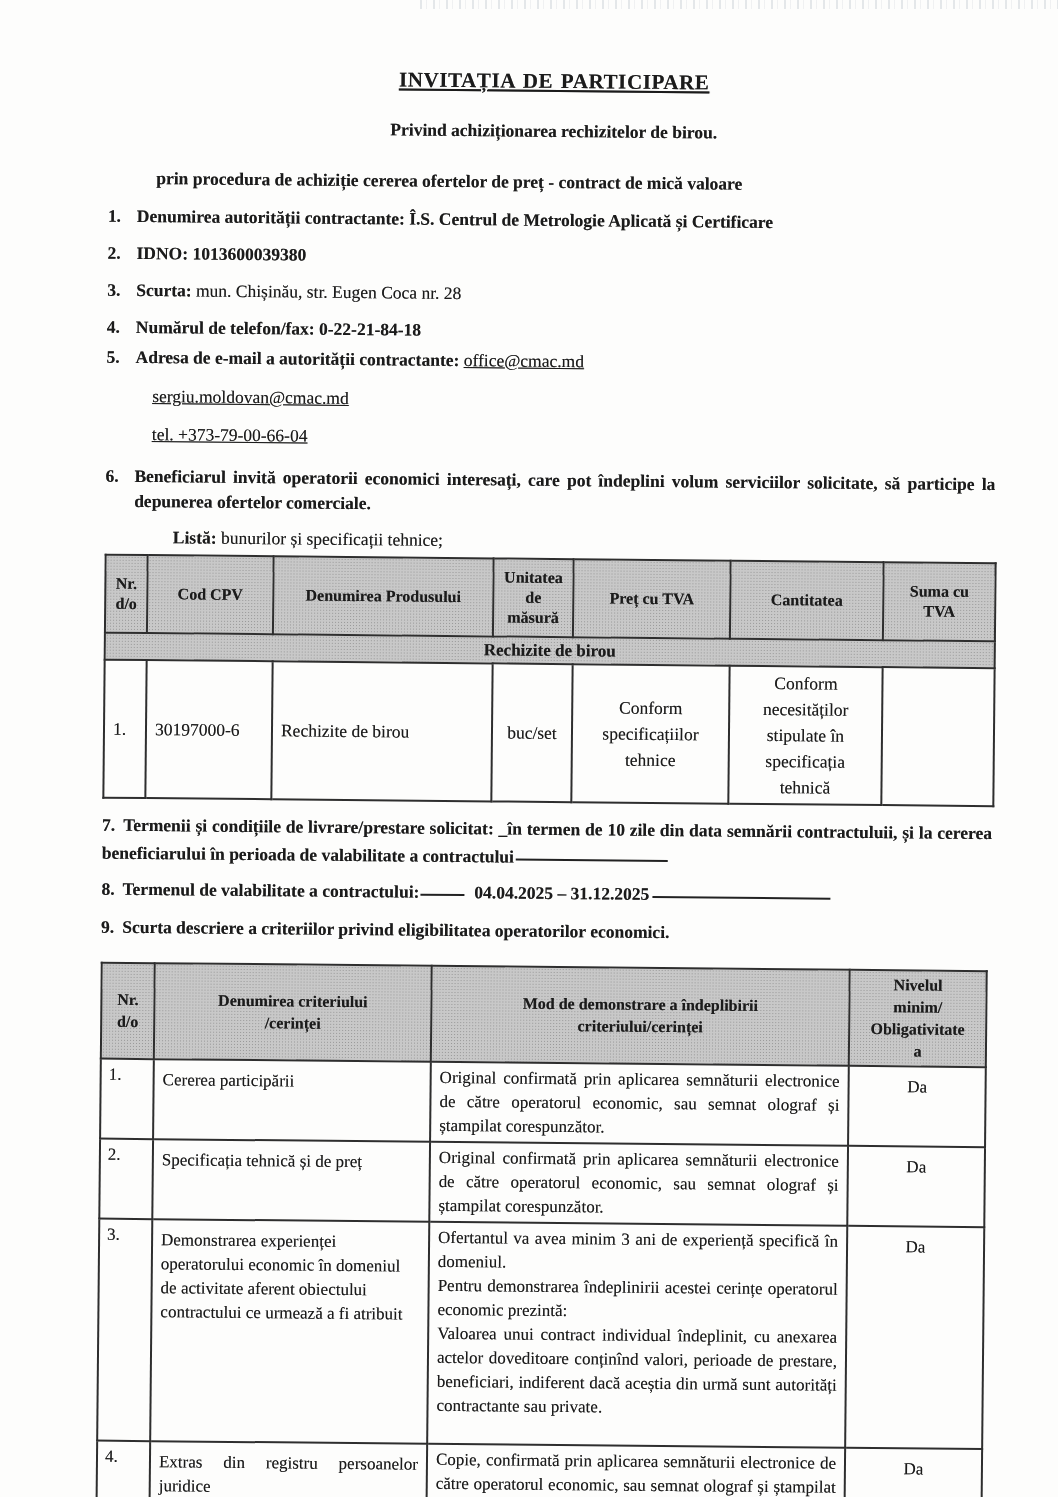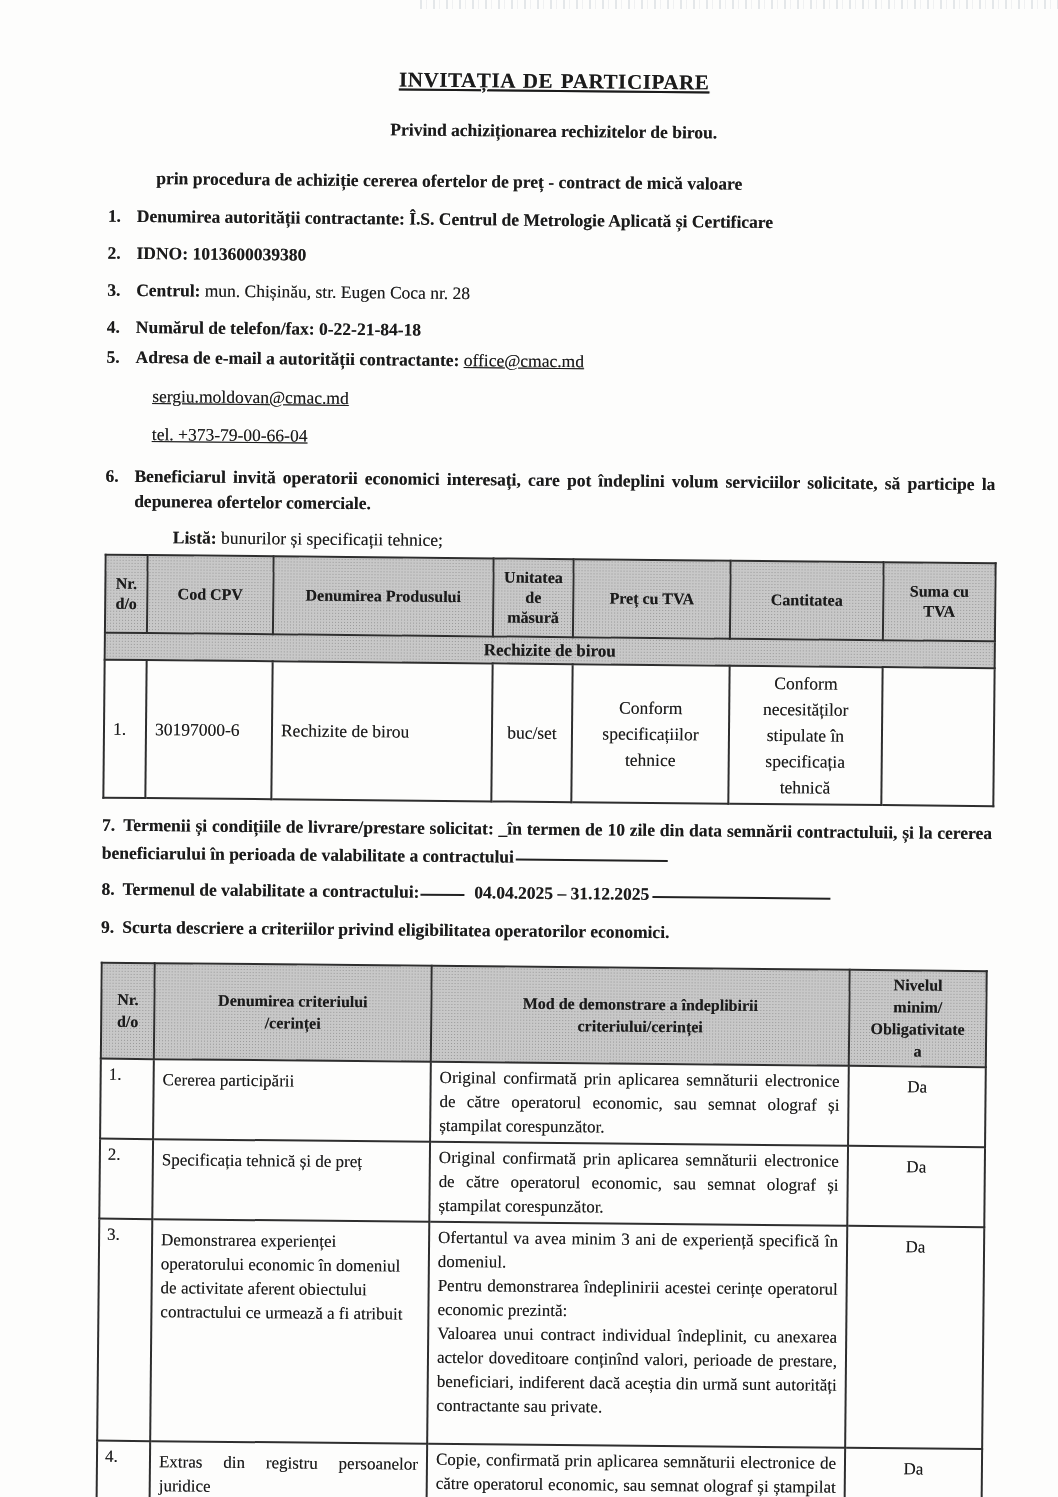--- a/index.html
+++ b/index.html
@@ -122,21 +122,21 @@
     <li class="li">
       <span class="no">1.</span>
       <span class="body b">Denumirea autorității contractante: Î.S. Centrul de Metrologie Aplicată și Certificare</span>
     </li>
     <li class="li">
       <span class="no">2.</span>
       <span class="body b">IDNO: 1013600039380</span>
     </li>
     <li class="li">
       <span class="no">3.</span>
-      <span class="body"><span class="b">Centrul:</span>&nbsp;<span>mun. Chișinău, str. Eugen Coca nr. 28</span></span>
+      <span class="body"><span class="b">Scurta:</span>&nbsp;<span>mun. Chișinău, str. Eugen Coca nr. 28</span></span>
     </li>
     <li class="li">
       <span class="no">4.</span>
       <span class="body b">Numărul de telefon/fax: 0-22-21-84-18</span>
     </li>
     <li class="li tight">
       <span class="no">5.</span>
       <span class="body"><span class="b">Adresa de e-mail a autorității contractante:</span>&nbsp;<span class="u">office@cmac.md</span></span>
     </li>
   </ol>

